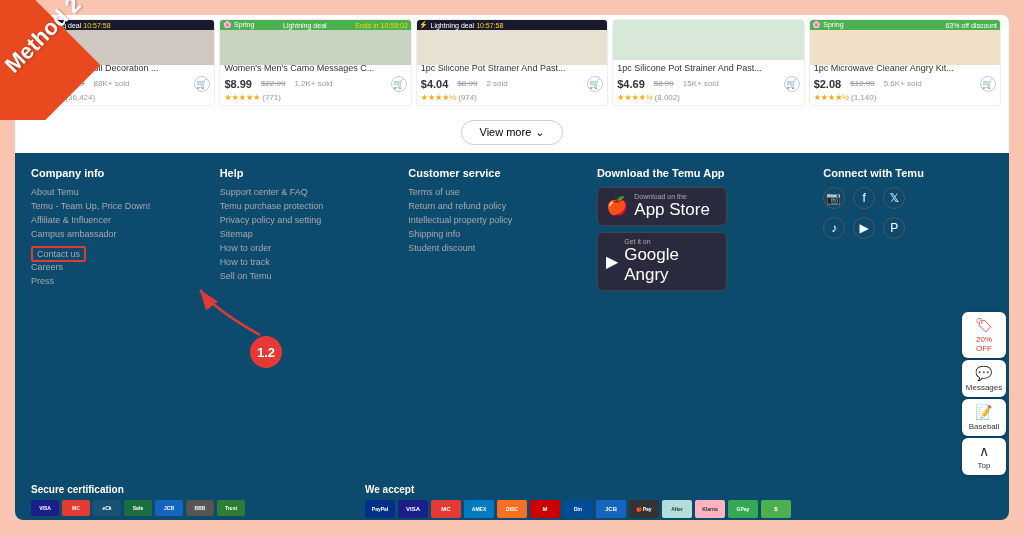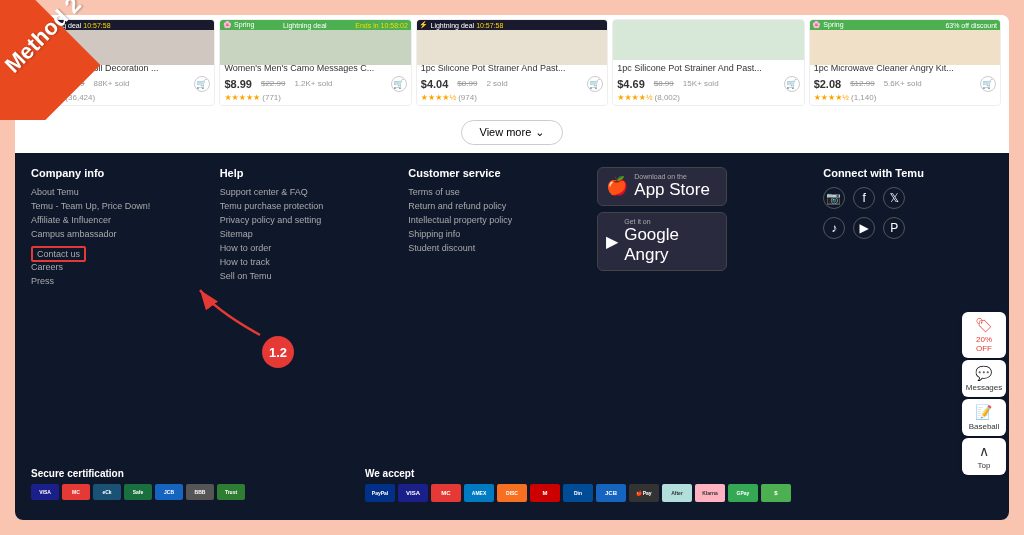--- a/index.html
+++ b/index.html
@@ -203,24 +203,24 @@
       font-size: 11px;
       background: white;
       cursor: pointer;
       display: flex;
       align-items: center;
       gap: 4px;
     }
 
     
     .footer {
-      background: #0f172a;
+      background: #0c4a6e;
       color: white;
       flex: 1;
-      padding: 14px 16px 18px 16px;
+      padding: 14px 16px 2px 16px;
       display: flex;
       flex-direction: column;
       overflow: hidden;
     }
 
     .footer-top {
       display: flex;
       gap: 0;
       flex: 1;
     }
@@ -621,20 +621,21 @@
       <div class="footer-col">
         <div class="footer-col-title">Customer service</div>
         <a class="footer-link">Terms of use</a>
         <a class="footer-link">Return and refund policy</a>
         <a class="footer-link">Intellectual property policy</a>
         <a class="footer-link">Shipping info</a>
         <a class="footer-link">Student discount</a>
       </div>
 
       <div class="footer-col app-download-col">
+        <div class="footer-col-title">Download the Temu App</div>
         <div class="app-store-btn">
           <span style="font-size:18px;">🍎</span>
           <div class="app-store-btn-text">
             <span class="app-store-sub">Download on the</span>
             <span class="app-store-name">App Store</span>
           </div>
         </div>
         <div class="app-store-btn">
           <span style="font-size:16px;">▶</span>
           <div class="app-store-btn-text">
@@ -698,21 +699,21 @@
 
 <svg class="arrow-svg" width="80" height="60">
   <defs>
     <marker id="arrowhead" markerWidth="8" markerHeight="6" refX="8" refY="3" orient="auto">
       <polygon points="0 0, 8 3, 0 6" fill="#e53935"></polygon>
     </marker>
   </defs>
   <path d="M 65 55 Q 20 30 5 10" stroke="#e53935" stroke-width="2.5" fill="none" marker-end="url(#arrowhead)"></path>
 </svg>
 
-<div class="step-label" style="bottom:167px;left:262px;position:absolute;">
+<div class="step-label" style="bottom:167px;left:250px;position:absolute;">
   <span>1.2</span>
 </div>
 
 <div class="right-sidebar">
   <div class="sidebar-pill discount">
     <div class="sidebar-pill-icon">🏷</div>
     <div>20% OFF</div>
   </div>
   <div class="sidebar-pill">
     <div class="sidebar-pill-icon">💬</div>

